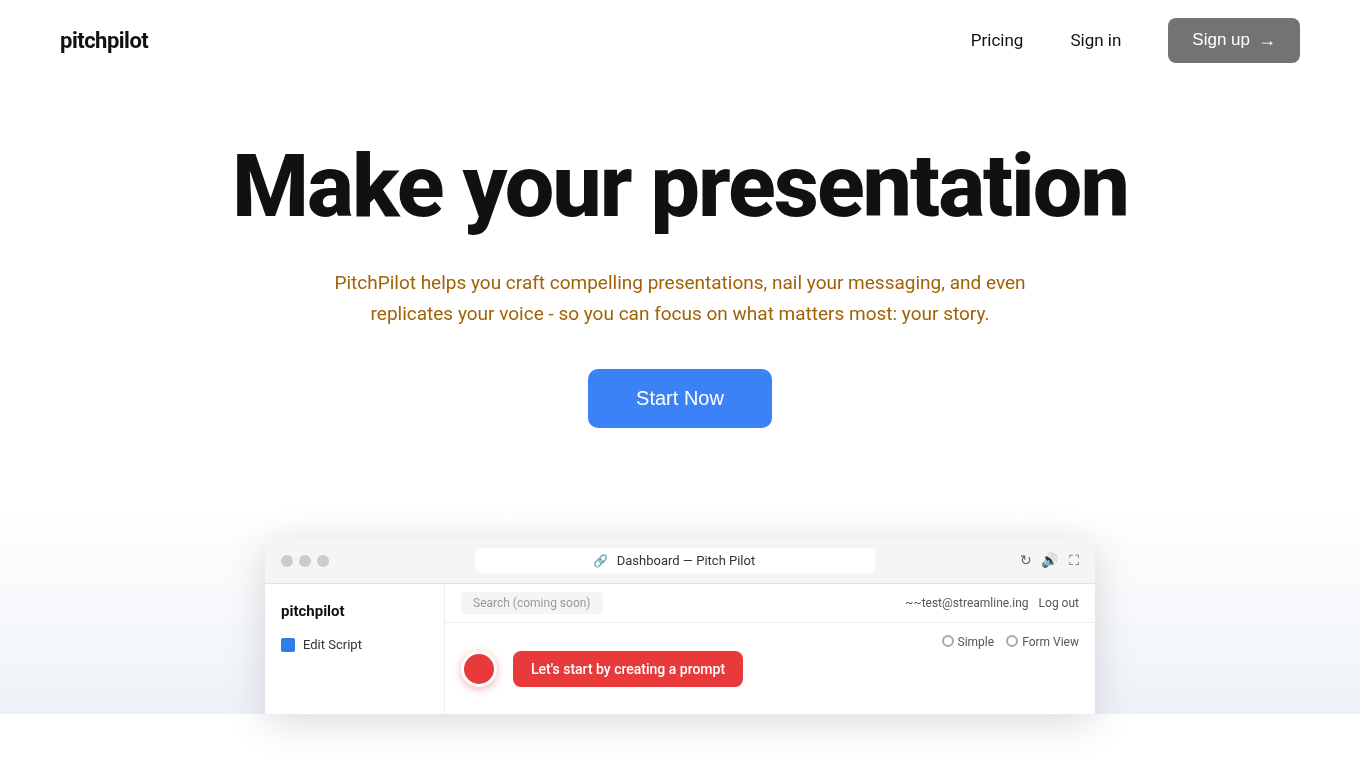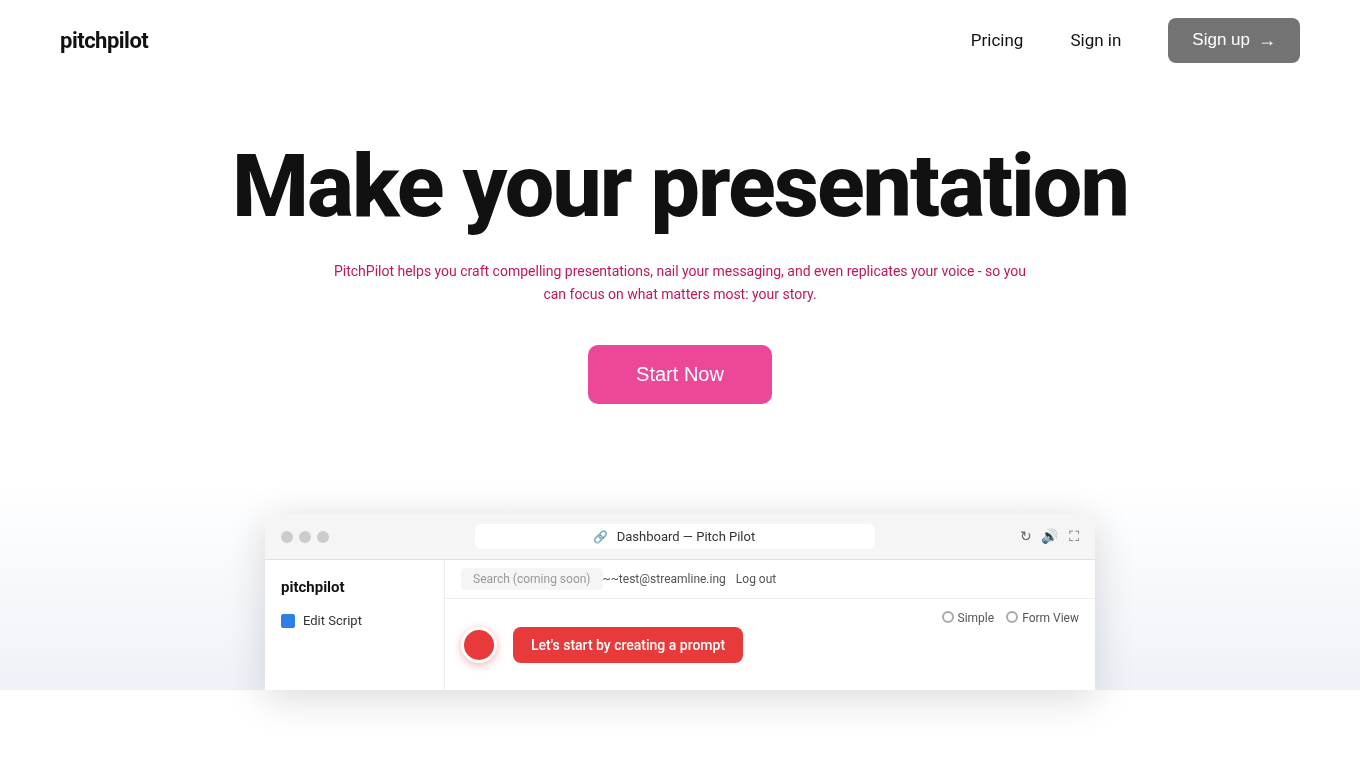--- a/index.html
+++ b/index.html
@@ -97,33 +97,33 @@
 
     
     .wonderful {
       background: linear-gradient(90deg, #6b7ff0 0%, #9b6bcc 25%, #c96b8a 55%, #e8766e 80%, #e87878 100%);
       -webkit-background-clip: text;
       -webkit-text-fill-color: transparent;
       background-clip: text;
     }
 
     .hero-subtitle {
-      margin-top: 28px;
-      font-size: 14px;
-      color: #be185d;
+      margin-top: 36px;
+      font-size: 19px;
+      color: #a16207;
       line-height: 1.6;
       max-width: 700px;
       margin-left: auto;
       margin-right: auto;
     }
 
     .start-btn {
       display: inline-block;
       margin-top: 40px;
-      background: #ec4899;
+      background: #3b82f6;
       color: #fff;
       border: none;
       border-radius: 10px;
       padding: 18px 48px;
       font-size: 20px;
       font-weight: 500;
       cursor: pointer;
       text-decoration: none;
     }
 
@@ -242,20 +242,21 @@
     .app-main {
       flex: 1;
       display: flex;
       flex-direction: column;
       background: #fff;
     }
 
     .app-topbar {
       display: flex;
       align-items: center;
+      justify-content: space-between;
       padding: 8px 16px;
       border-bottom: 1px solid #eee;
       font-size: 12px;
       color: #555;
     }
 
     .search-placeholder {
       background: #f5f5f5;
       border-radius: 4px;
       padding: 4px 12px;

